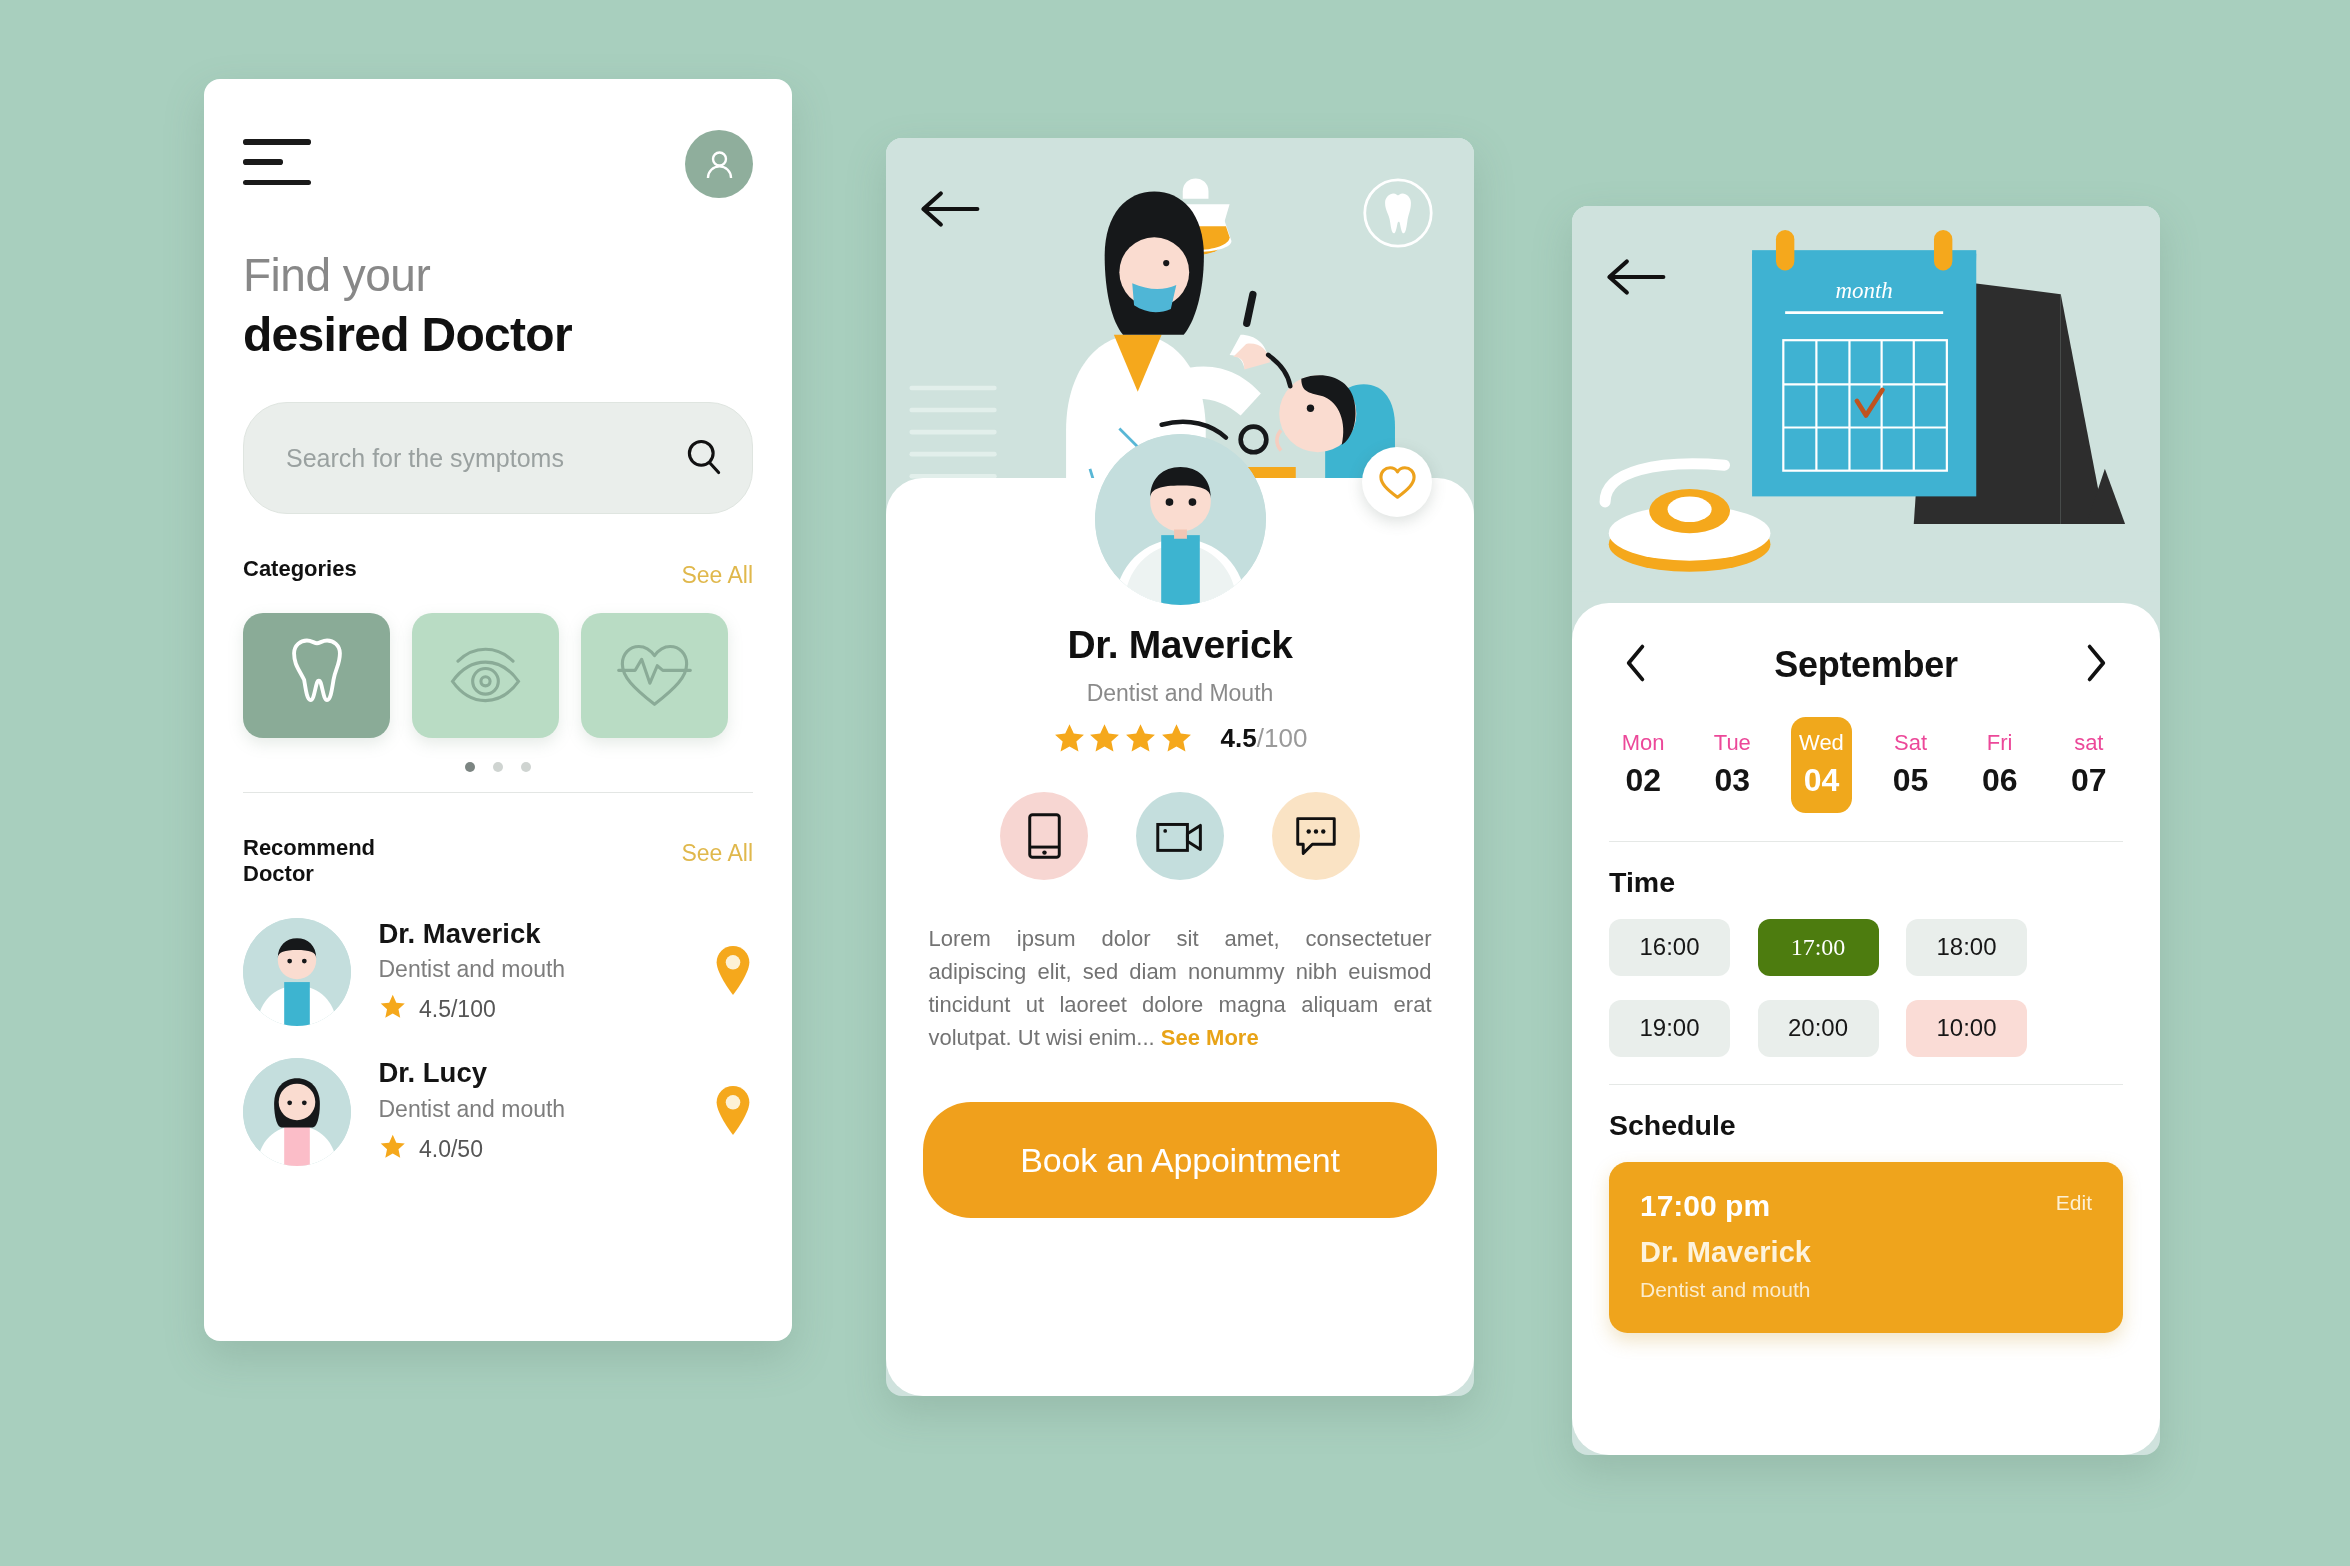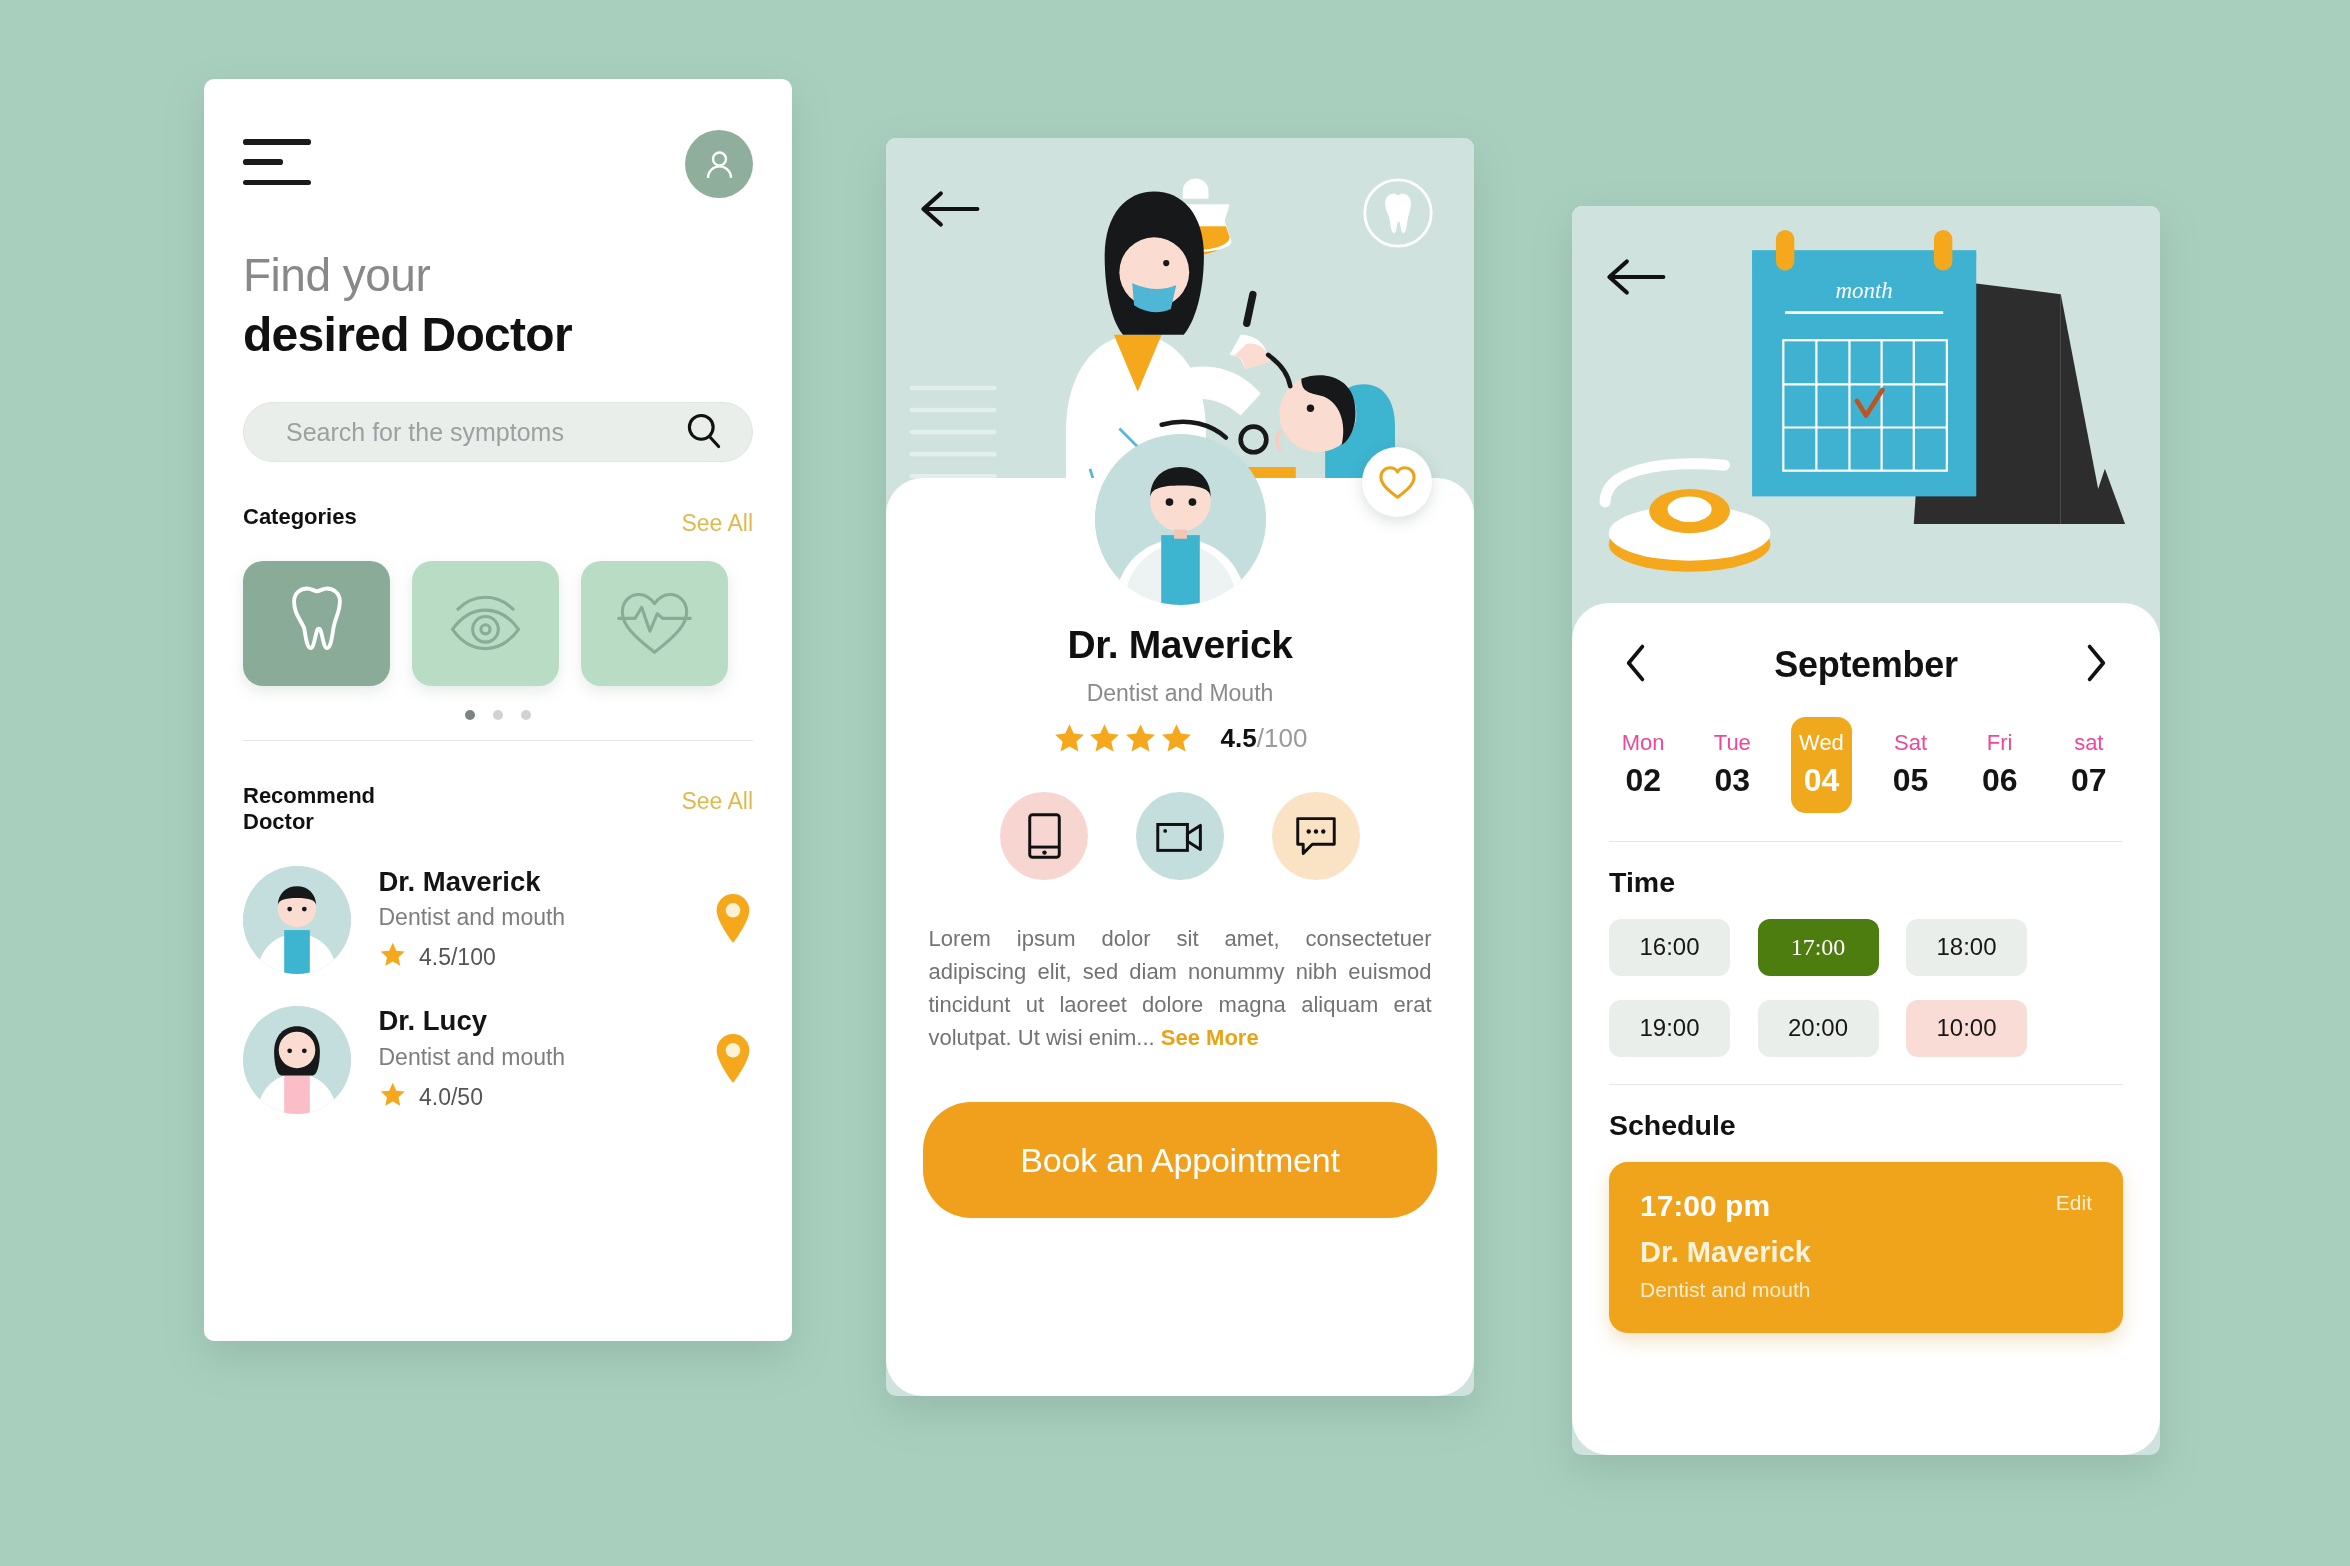--- a/index.html
+++ b/index.html
@@ -3,35 +3,35 @@
 <meta charset="utf-8">
 <style>
   * { margin:0; padding:0; box-sizing:border-box; }
   html,body { width:2351px; height:1567px; }
   body {
     background:#a8cfbe;
     font-family:"Liberation Sans", sans-serif;
     position:relative;
     overflow:hidden;
   }
-  .screen { position:absolute; background:#fff; border-radius:10px; box-shadow:0 16.5px 40px rgba(90,120,105,.22); overflow:hidden; }
+  .screen { position:absolute; background:#fff; border-radius:16px; box-shadow:0 16.5px 40px rgba(90,120,105,.22); overflow:hidden; }
 
   
   #screen1 { left:204px; top:79px; width:588px; height:1262px; }
   .s1-header { display:flex; align-items:flex-start; justify-content:space-between; padding:51px 39px 0 39px; }
   .hamburger { width:68px; cursor:pointer; padding-top:9.2px; }
   .hamburger span { display:block; height:5.5px; background:#1a1a1a; border-radius:2.8px; margin-bottom:14.7px; }
   .hamburger span:nth-child(1){ width:68px; }
   .hamburger span:nth-child(2){ width:40px; }
   .hamburger span:nth-child(3){ width:68px; }
   .avatar-btn { width:68px; height:68px; border-radius:50%; background:#8fae9c; display:flex; align-items:center; justify-content:center; }
   .title-wrap { padding:48px 39px 0 39px; }
   .title-light { font-size:46px; color:#888; font-weight:400; letter-spacing:-0.5px; }
   .title-bold { font-size:48px; color:#111; font-weight:700; letter-spacing:-0.7px; margin-top:5.5px; }
-  .search-box { margin:40px 39px 0 39px; height:60px; background:#eaeeeb; border:0.9px solid #dfe5e0; border-radius:44px; display:flex; align-items:center; padding:0 27.5px 0 42px; }
+  .search-box { margin:40px 39px 0 39px; height:112px; background:#eaeeeb; border:0.9px solid #dfe5e0; border-radius:44px; display:flex; align-items:center; padding:0 27.5px 0 42px; }
   .search-input { flex:1; border:none; background:transparent; outline:none; font-size:25px; color:#9aa1a0; font-family:"Liberation Sans", sans-serif; }
   .search-input::placeholder { color:#9aa1a0; }
   .section-head { display:flex; align-items:flex-start; justify-content:space-between; padding:0 39px; margin-top:42px; }
   .section-title { font-size:22px; font-weight:700; color:#111; line-height:1.18; }
   .see-all { font-size:23px; color:#e0b84c; font-weight:400; cursor:pointer; margin-top:5.5px; }
   .cat-row { display:flex; gap:22px; padding:0 39px; margin-top:24px; }
   .cat-tile { width:147px; height:125px; border-radius:20px; display:flex; align-items:center; justify-content:center; box-shadow:0 5.5px 14.7px rgba(120,150,130,.18); }
   .cat-tile.active { background:#8aab97; }
   .cat-tile.idle { background:#b9dcc4; }
   .dots { display:flex; gap:18.4px; justify-content:center; margin-top:24px; }

